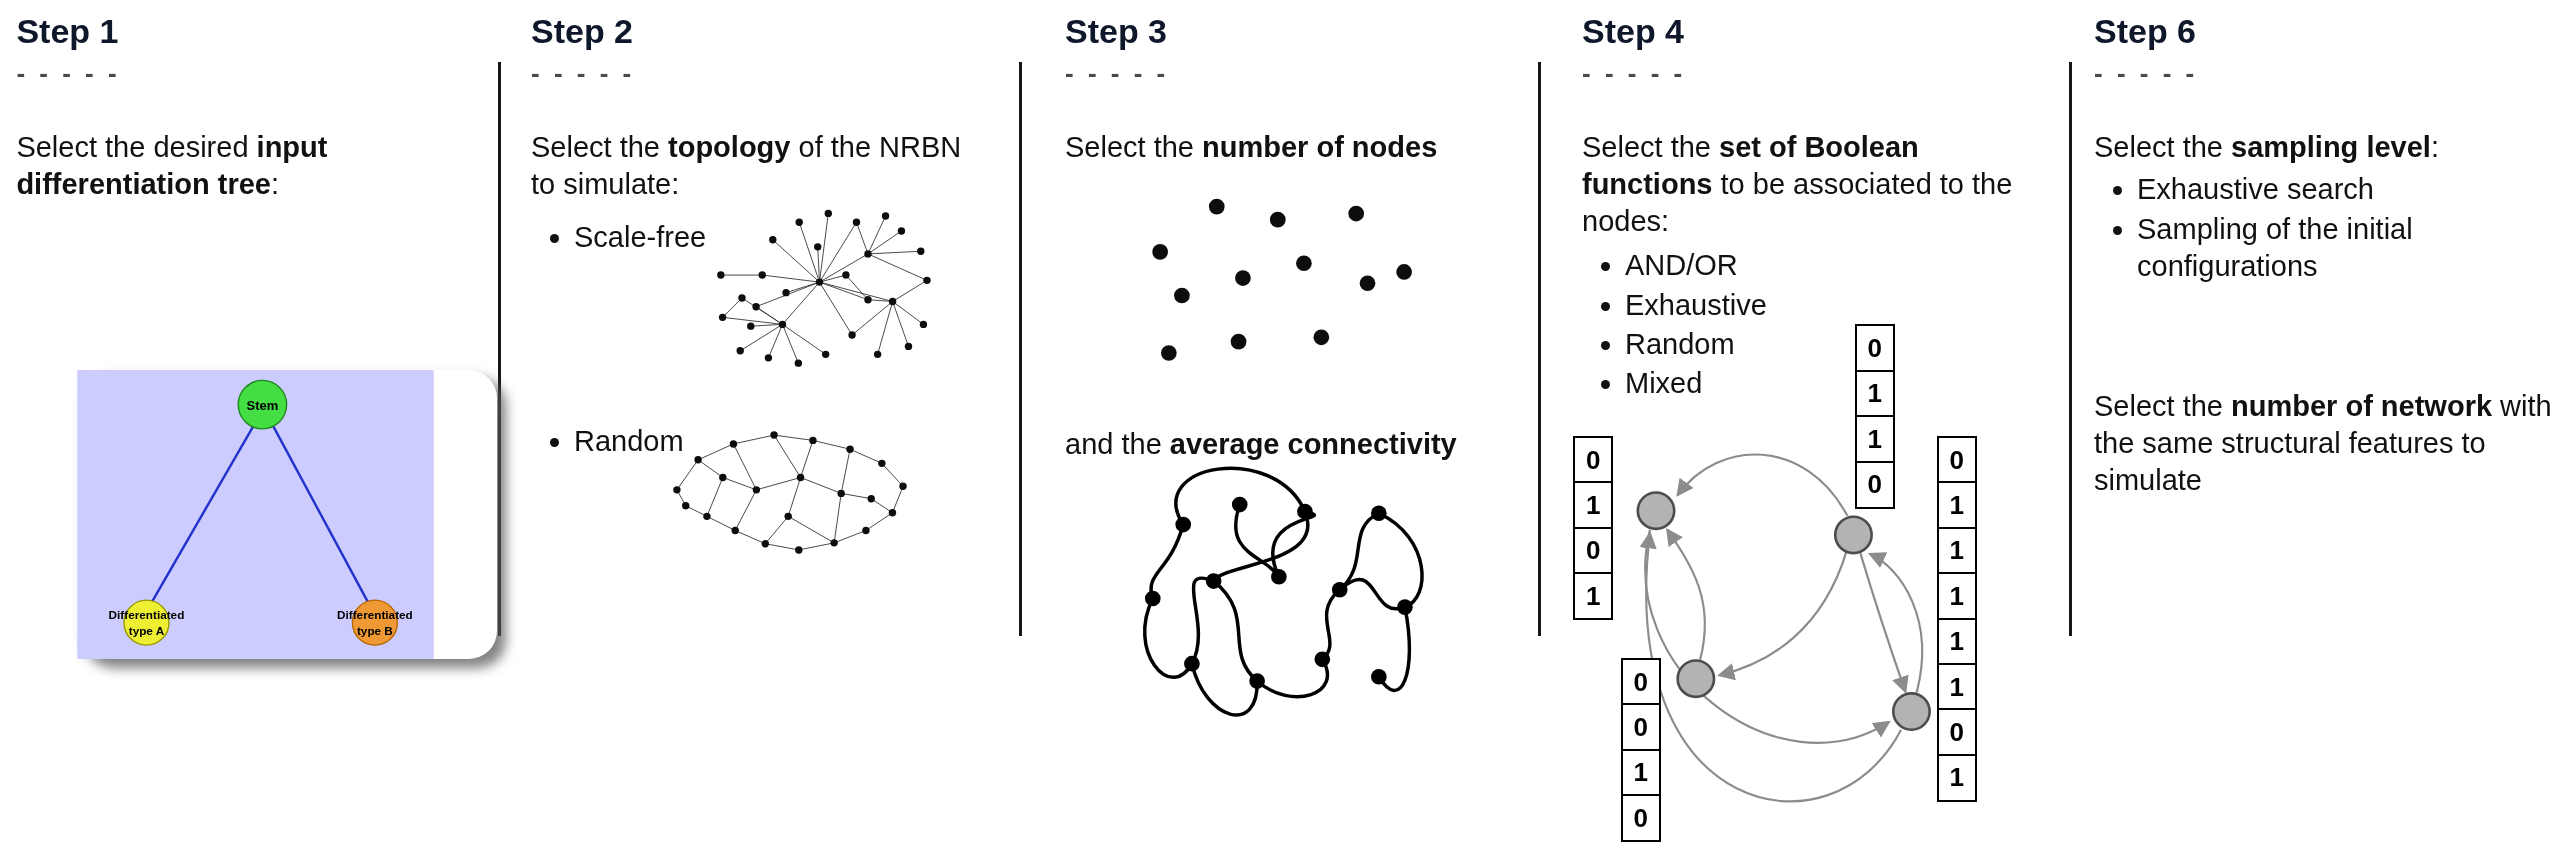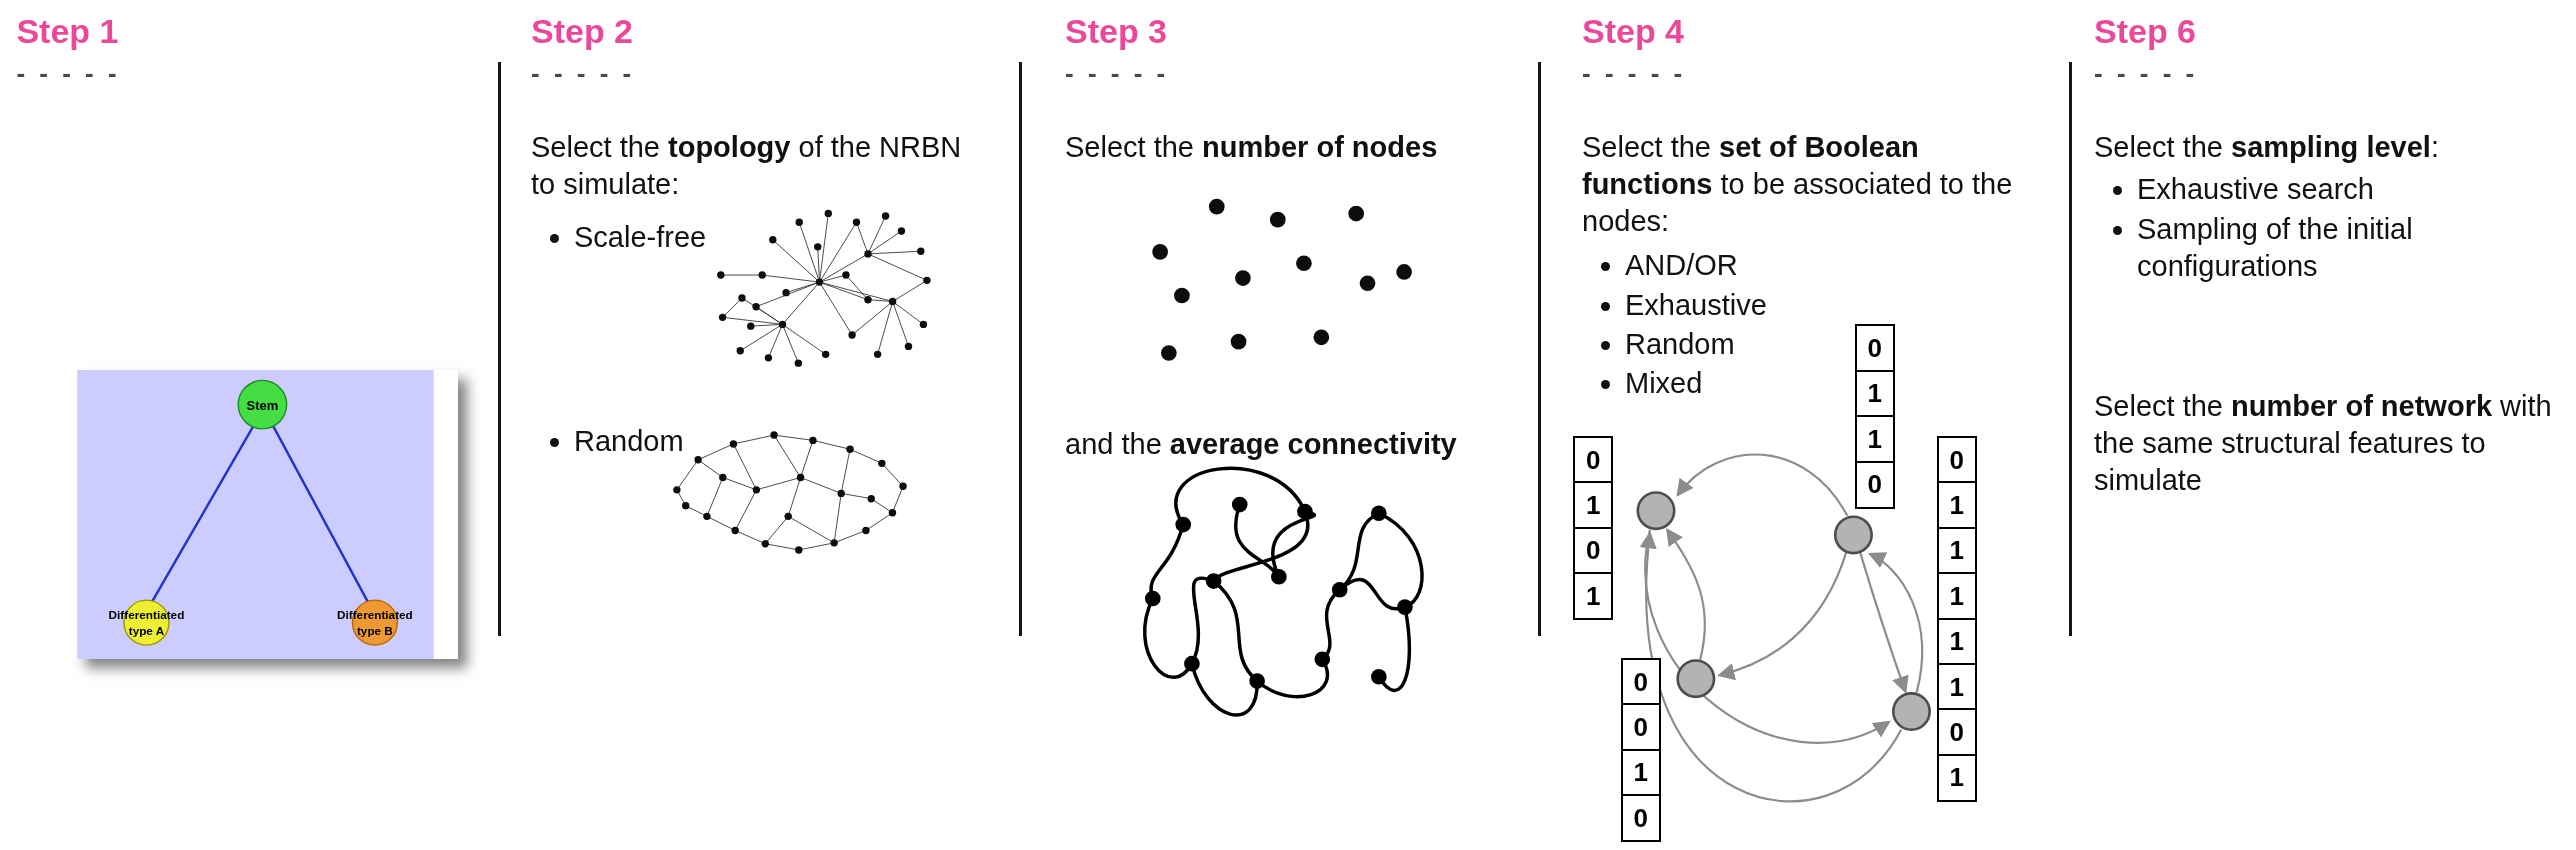--- a/index.html
+++ b/index.html
@@ -3,21 +3,21 @@
 <meta charset="utf-8">
 <style>
   * { box-sizing: border-box; }
   html,body { margin:0; padding:0; background:#ffffff; }
   body { font-family:"Liberation Sans", sans-serif; color:#111; }
   #canvas { position:relative; width:2576px; height:851px; background:#fff; overflow:hidden; }
 
   .col { position:absolute; top:0; height:851px; }
   .divider { position:absolute; top:62px; height:574px; width:2.6px; background:#161616; }
 
-  .step-title { font-size:34px; font-weight:bold; margin:12px 0 0 0; color:#ec4899; }
+  .step-title { font-size:34px; font-weight:bold; margin:12px 0 0 0; color:#0f172a; }
   .dashes { font-size:26px; font-weight:bold; color:#4a4a4a; letter-spacing:3.5px; margin-top:7px; }
   .txt { font-size:29px; line-height:1.28; margin:0; color:#111; }
   .b { font-weight:bold; }
   .it { font-style:italic; }
   ul { margin:5.2px 0 0 0; padding-left:43px; }
   li { font-size:29px; line-height:1.3; margin:1.7px 0; }
 
   .fig { position:absolute; }
 
   
@@ -36,22 +36,23 @@
 <div id="canvas">
 
   <div class="divider" style="left:498px"></div>
   <div class="divider" style="left:1019px"></div>
   <div class="divider" style="left:1538px"></div>
   <div class="divider" style="left:2069px"></div>
 
   <div class="col" style="left:16.4px; width:450px;">
     <p class="step-title">Step 1</p>
     <div class="dashes">- - - - -</div>
-
-    <div class="fig tree-wrap" style="left:61px; top:370px; width:381px; height:289px;">
+    <p class="txt" style="margin-top:40px"><span>Select the desired </span><span class="b">input differentiation tree</span><span>:</span></p>
+
+    <div class="fig tree-wrap" style="left:61px; top:370px; width:420px; height:289px;border-radius:28px;">
       <svg width="357" height="289" viewBox="0 0 206 167">
         <rect x="0" y="0" width="206" height="167" fill="#ccccff"></rect>
         <line x1="102" y1="32" x2="42" y2="136" stroke-width="1.4" stroke="#2233cc"></line>
         <line x1="113" y1="32" x2="169" y2="136" stroke-width="1.4" stroke="#2233cc"></line>
         <circle cx="107" cy="20" r="14" stroke="#1d8a1d" stroke-width="0.8" fill="#44dd44"></circle>
         <circle cx="40" cy="146" r="13" stroke="#999900" stroke-width="0.8" fill="#eeee33"></circle>
         <circle cx="172" cy="146" r="13" stroke="#bb6600" stroke-width="0.8" fill="#ee9933"></circle>
         <text x="107" y="23" text-anchor="middle" font-size="7.5" font-weight="bold" fill="#000">Stem</text>
         <text x="40" y="144" text-anchor="middle" font-size="6.8" font-weight="bold" fill="#000">Differentiated</text>
         <text x="40" y="153" text-anchor="middle" font-size="6.8" font-weight="bold" fill="#000">type A</text>

